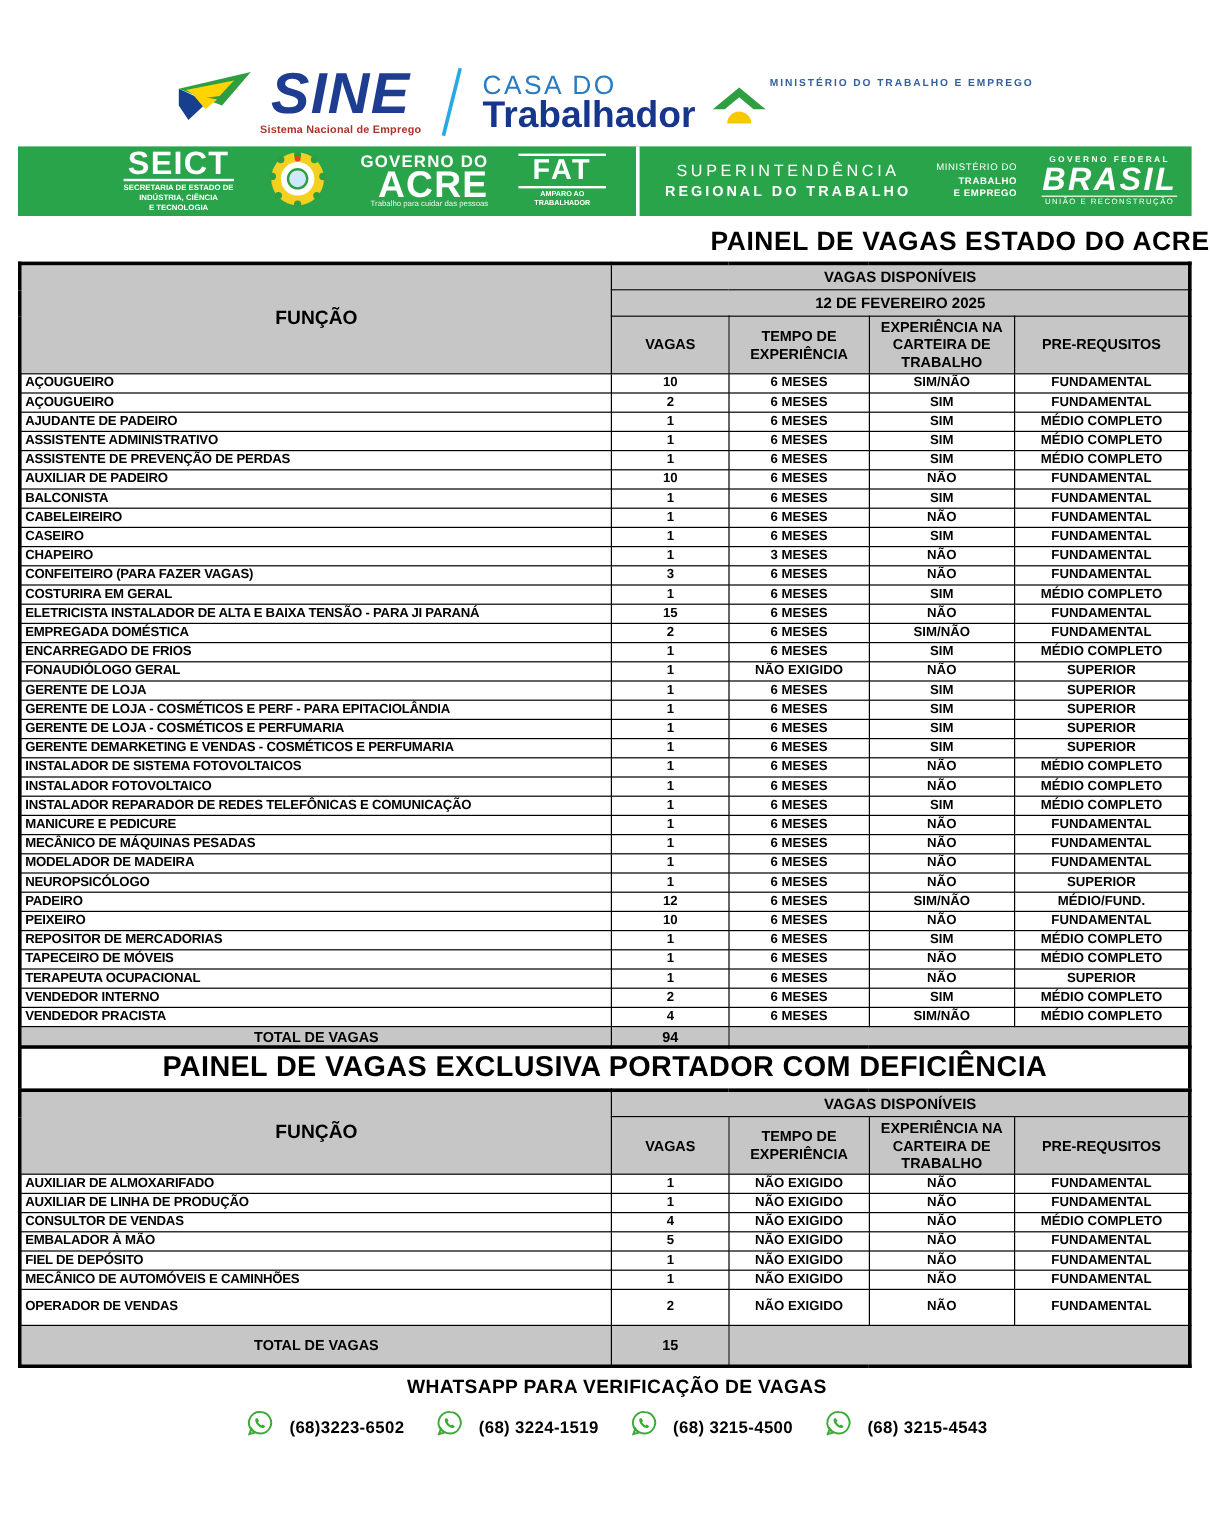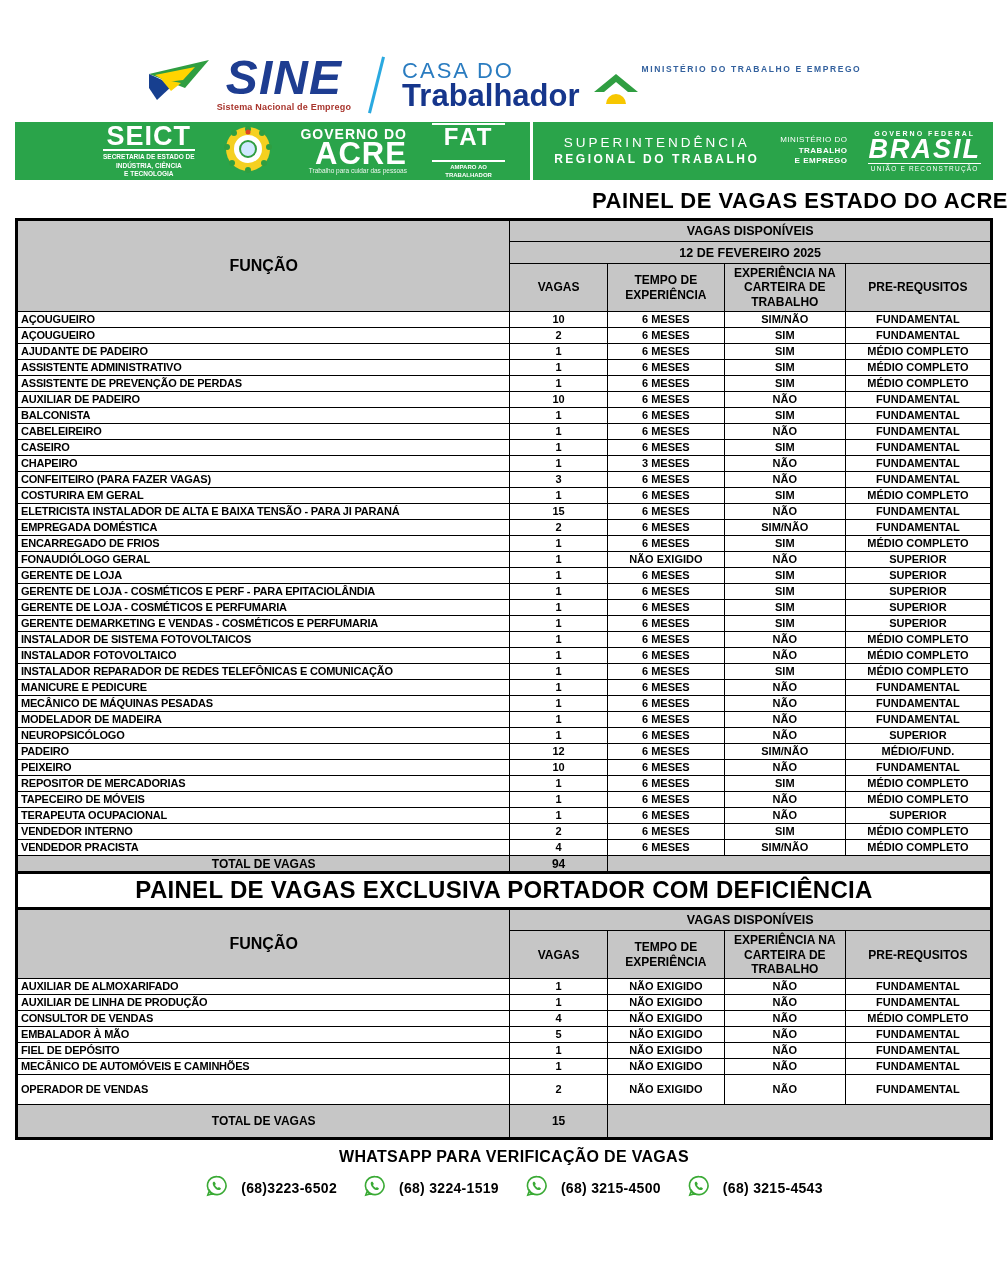--- a/index.html
+++ b/index.html
@@ -24,21 +24,21 @@
   .banner { width:978px; height:58px; margin:2px auto 0 15px; background:#2aa44a; display:flex; align-items:center; justify-content:space-between; padding:0 12px 0 88px; color:#fff; }
   .seict { text-align:center; }
   .seict-name { font-size:27px; font-weight:bold; letter-spacing:1px; line-height:0.9; border-bottom:2px solid #fff; padding-bottom:1px; }
   .seict-sub { font-size:6.5px; font-weight:bold; line-height:1.25; margin-top:2px; white-space:pre-line; }
   .coat { margin:0 6px; }
   .govacre { text-align:right; line-height:0.9; }
   .gov-line1 { font-size:14px; font-weight:bold; letter-spacing:1px; }
   .gov-line2 { font-size:31px; font-weight:900; letter-spacing:1px; line-height:0.85; }
   .gov-tag { font-size:6.5px; font-weight:normal; opacity:0.9; margin-top:1px; }
   .fat { text-align:center; margin:0 4px; }
-  .fat-name { font-size:24px; font-weight:bold; letter-spacing:2px; line-height:1; border-top:2px solid #fff; border-bottom:2px solid #fff; padding:0 12px 11px; }
+  .fat-name { font-size:24px; font-weight:bold; letter-spacing:2px; line-height:1; border-top:2px solid #fff; border-bottom:2px solid #fff; padding:0 12px 1px; }
   .fat-sub { font-size:6px; font-weight:bold; line-height:1.3; margin-top:2px; white-space:pre-line; }
   .band-divider { width:3px; height:58px; background:#ffffff; }
   .suprt { text-align:center; line-height:1.25; }
   .suprt-line1 { font-size:13.5px; letter-spacing:3px; }
   .suprt-line2 { font-size:12px; font-weight:bold; letter-spacing:2.5px; }
   .minis { text-align:right; font-size:8px; font-weight:bold; line-height:1.3; letter-spacing:0.5px; }
   .minis .lt { font-weight:normal; }
   .brasil { text-align:center; }
   .brasil-top { font-size:7px; font-weight:bold; letter-spacing:2px; }
   .brasil-name { font-size:27px; font-weight:900; letter-spacing:2px; line-height:0.95; font-style:italic; }

